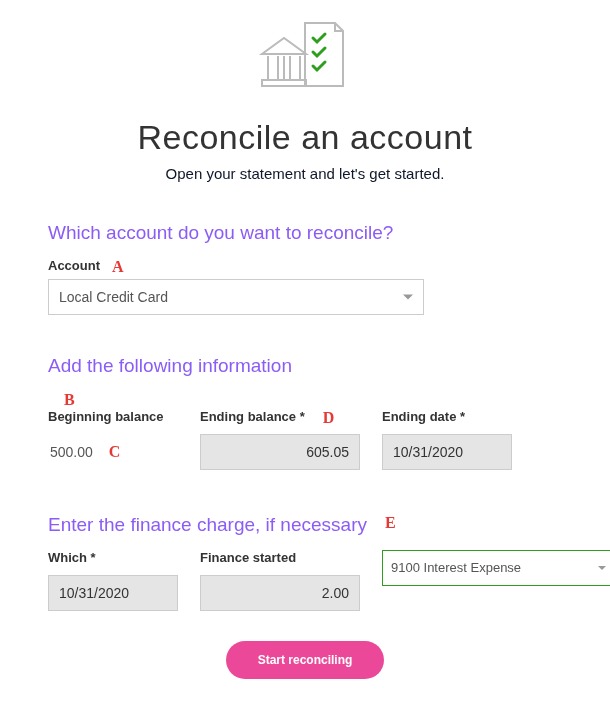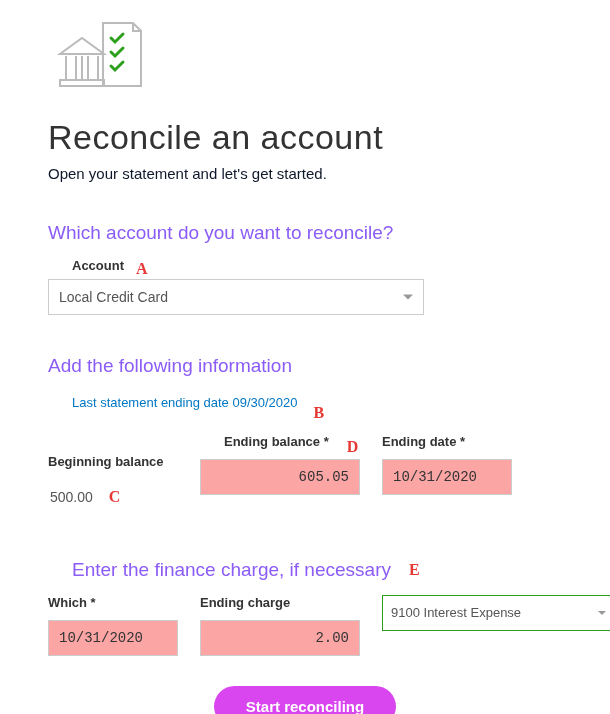--- a/index.html
+++ b/index.html
@@ -8,21 +8,21 @@
     padding: 0;
     font-family: -apple-system, BlinkMacSystemFont, "Segoe UI", Helvetica, Arial, sans-serif;
     background: #fff;
     color: #333;
     width: 610px;
   }
   .container {
     padding: 20px 48px 30px 48px;
   }
   .hero {
-    text-align: left;
+    text-align: center;
     margin-bottom: 30px;
   }
   .hero svg { display: inline-block; }
   h1 {
     font-weight: 300;
     font-size: 34px;
     margin: 14px 0 8px 0;
     color: #333;
     letter-spacing: 0.5px;
   }
@@ -84,32 +84,31 @@
     margin-bottom: 30px;
   }
   .col { display: flex; flex-direction: column; }
   .col .label { margin-bottom: 10px; }
   input.text {
     height: 36px;
     border: 1px solid #ccc;
     padding: 0 10px;
     font-size: 14px;
     color: #333;
-    background: #fca5a5;
-    font-family: Liberation Mono, monospace;
+    background: #e5e5e5;
   }
   input.text.right { text-align: right; }
   .readonly {
     height: 36px;
     line-height: 36px;
     font-size: 14px;
     color: #555;
     padding: 0 2px;
   }
-  .w-beg { width: 130px; margin-top: 20px; }
+  .w-beg { width: 130px; }
   .w-end { width: 160px; }
   .w-date { width: 130px; }
   .w-fc { width: 160px; }
   .w-exp { width: 210px; }
   .exp-select {
     width: 233px;
     height: 36px;
     border: 1px solid #2ca01c;
     padding: 0 26px 0 8px;
     font-size: 13px;
@@ -125,30 +124,30 @@
     transform: translateY(-50%);
     width: 0; height: 0;
     border-left: 4px solid transparent;
     border-right: 4px solid transparent;
     border-top: 4px solid #999;
   }
   .section-gap { height: 40px; }
   .btn-primary {
     display: block;
     margin: 30px auto 0 auto;
-    background: #d946ef;
+    background: #ec4899;
     color: #fff;
     border: none;
     border-radius: 22px;
     padding: 12px 32px;
-    font-size: 15px;
+    font-size: 12px;
     font-weight: 600;
     cursor: pointer;
   }
-  .labelrow { display: flex; align-items: center; margin-left: 24px; }
+  .labelrow { display: flex; align-items: flex-start; }
 </style>
 </head>
 <body>
 
 <div class="container">
 
   <div class="hero">
     <svg width="110" height="80" viewBox="0 0 110 80">
       <g fill="none" stroke="#bbb" stroke-width="2">
         <path d="M55 3 h30 l8 8 v55 h-38 z"></path>
@@ -180,21 +179,20 @@
   </div>
   <div class="select">
     <span>Local Credit Card</span>
     <span class="chev"></span>
   </div>
 
   <div class="section-gap"></div>
 
   <div class="section-q">Add the following information</div>
   <div class="labelrow">
-    <a class="link-note">Last statement ending date 09/30/2020</a>
     <span class="annot" style="margin-left:16px">B</span>
   </div>
 
   <div class="row">
     <div class="col w-beg">
       <span class="label">Beginning balance</span>
       <div class="readonly">
         <span>500.00</span>
         <span class="annot">C</span>
       </div>
@@ -218,21 +216,21 @@
     <span class="section-q" style="margin:0">Enter the finance charge, if necessary</span>
     <span class="annot" style="margin-left:18px">E</span>
   </div>
 
   <div class="row">
     <div class="col w-date">
       <span class="label">Which *</span>
       <input class="text" value="10/31/2020" style="">
     </div>
     <div class="col w-fc">
-      <span class="label">Ending charge</span>
+      <span class="label">Finance started</span>
       <input class="text right" value="2.00" style="">
     </div>
     <div class="col w-exp">
       <div class="exp-select">
         <span>9100 Interest Expense</span>
         <span class="chev"></span>
       </div>
     </div>
   </div>
 

